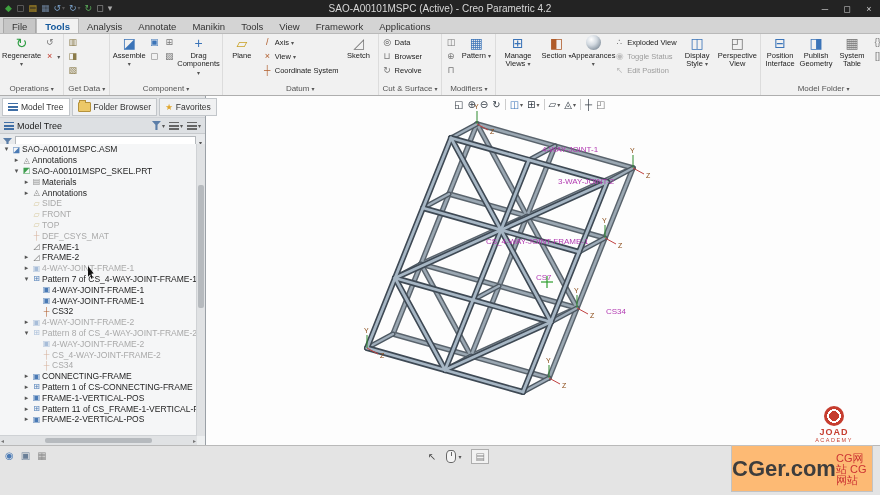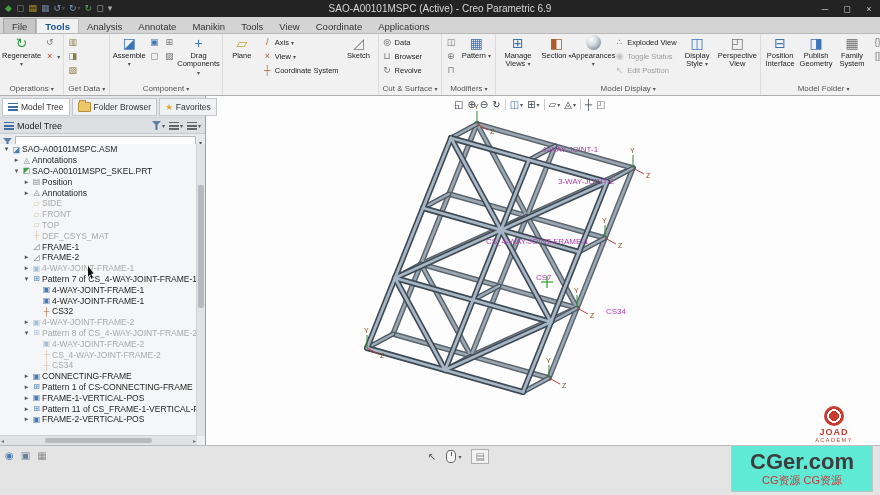--- a/index.html
+++ b/index.html
@@ -83,22 +83,22 @@
   .gsep{width:1px;height:11px;background:#ccc}
   svg#view{position:absolute;left:0;top:0;width:100%;height:100%}
   svg text{font-family:"Liberation Sans","DejaVu Sans",sans-serif}
   
   .statusbar{position:absolute;left:0;top:445px;right:0;bottom:0;background:#e4e4e4;border-top:1px solid #b9b9b9;z-index:15}
   .sbleft{position:absolute;left:5px;top:4px;display:flex;gap:7px;align-items:center;font-size:10px}
   .sbright{position:absolute;left:428px;top:3px;display:flex;gap:10px;align-items:center;font-size:10px}
   .sbtn{display:flex;align-items:center;gap:2px}
   .sboxed{border:1px solid #aeaeae;background:#f2f2f2;padding:1px 3px}
   
-  .cger{position:absolute;right:7px;bottom:3px;width:140px;height:45px;background:#5eead4;border:1px solid #c2c2c2;
-        display:flex;flex-direction:column;align-items:center;justify-content:center;z-index:40}
+  .cger{position:absolute;right:7px;bottom:3px;width:140px;height:45px;background:#fdba74;border:1px solid #c2c2c2;
+        display:flex;flex-direction:row;align-items:center;justify-content:center;z-index:40}
   .cger-main{font-size:22px;font-weight:bold;color:#3d3d3d;line-height:1}
   .cger-sub{font-size:11px;color:#cc3333;margin-top:2px;line-height:1}
   .joad{position:absolute;left:806px;top:406px;width:56px;display:flex;flex-direction:column;align-items:center;z-index:40}
   .joad-circle{width:20px;height:20px;border-radius:50%;
                background:radial-gradient(circle,#c63d2f 0 34%,#ffffff 35% 48%,#c63d2f 49% 100%)}
   .joad-name{font-size:9px;font-weight:bold;color:#c63d2f;letter-spacing:1px;margin-top:1px}
   .joad-sub{font-size:5.5px;color:#c63d2f;letter-spacing:1.5px}
 </style>
 </head>
 <body>
@@ -128,37 +128,37 @@
       <span class="qi">
         <span style="color: rgb(88, 168, 88);">↻</span>
       </span>
       <span class="qi">
         <span style="color: rgb(170, 170, 170);">◻</span>
       </span>
       <span class="qi">
         <span style="color: rgb(170, 170, 170);">▾</span>
       </span>
     </div>
-  <div class="title-text">SAO-A00101MSPC (Active) - Creo Parametric 6.9</div>
+  <div class="title-text">SAO-A00101MSPC (Active) - Creo Parametric 4.2</div>
   <div class="winctl" id="winctl">
       <span class="wc">─</span>
       <span class="wc">◻</span>
       <span class="wc">×</span>
     </div>
 </div>
 
 <div class="tabsbar" id="tabsbar">
     <div class="tab file">File</div>
     <div class="tab active">Tools</div>
     <div class="tab">Analysis</div>
     <div class="tab">Annotate</div>
     <div class="tab">Manikin</div>
     <div class="tab">Tools</div>
     <div class="tab">View</div>
-    <div class="tab">Coordinate</div>
+    <div class="tab">Framework</div>
     <div class="tab">Applications</div>
   </div>
 
 <div class="ribbon" id="ribbon">
     <div class="rgroup">
       <div class="rgroup-content">
         <div class="bigbtn">
           <div class="bicon" style="color: rgb(47, 158, 68);">↻</div>
           <div class="blabel">Regenerate <span class="dd">▾</span></div>
         </div>
@@ -246,20 +246,24 @@
           <div class="smbtn">
             <span class="sicon" style="color: rgb(176, 92, 42);">┼</span>
             <span>Coordinate System</span>
           </div>
         </div>
         <div class="bigbtn">
           <div class="bicon" style="color: rgb(119, 119, 119);">◿</div>
           <div class="blabel">Sketch</div>
         </div>
       </div>
+      <div class="rgroup-label">
+        <span>Datum</span>
+        <span class="dd">▾</span>
+      </div>
     </div>
     <div class="rgroup">
       <div class="rgroup-content">
         <div class="smcol">
           <div class="smbtn">
             <span class="sicon" style="color: rgb(85, 85, 85);">◎</span>
             <span>Data</span>
           </div>
           <div class="smbtn">
             <span class="sicon" style="color: rgb(119, 119, 119);">⊔</span>
@@ -329,38 +333,34 @@
         </div>
         <div class="bigbtn">
           <div class="bicon" style="color: rgb(59, 116, 184);">◫</div>
           <div class="blabel">Display Style <span class="dd">▾</span></div>
         </div>
         <div class="bigbtn">
           <div class="bicon" style="color: rgb(119, 119, 119);">◰</div>
           <div class="blabel">Perspective View</div>
         </div>
       </div>
-      <div class="rgroup-label">
-        <span>Model Display</span>
-        <span class="dd">▾</span>
-      </div>
     </div>
     <div class="rgroup">
       <div class="rgroup-content">
         <div class="bigbtn">
           <div class="bicon" style="color: rgb(59, 116, 184);">⊟</div>
           <div class="blabel">Position Interface</div>
         </div>
         <div class="bigbtn">
           <div class="bicon" style="color: rgb(59, 116, 184);">◨</div>
           <div class="blabel">Publish Geometry</div>
         </div>
         <div class="bigbtn">
           <div class="bicon" style="color: rgb(119, 119, 119);">▦</div>
-          <div class="blabel">Family System</div>
+          <div class="blabel">System Table</div>
         </div>
         <div class="smcol">
           <div class="smbtn">
             <span class="sicon" style="color: rgb(119, 119, 119);">{}</span>
           </div>
           <div class="smbtn">
             <span class="sicon" style="color: rgb(119, 119, 119);">[]</span>
           </div>
         </div>
       </div>
@@ -422,21 +422,21 @@
         <span>Annotations</span>
       </div>
       <div class="titem" style="padding-left: 12px;">
         <span class="texp">▾</span>
         <span class="ticon" style="color: rgb(63, 158, 79);">◩</span>
         <span>SAO-A00101MSPC_SKEL.PRT</span>
       </div>
       <div class="titem" style="padding-left: 22px;">
         <span class="texp">▸</span>
         <span class="ticon" style="color: rgb(136, 136, 136);">▤</span>
-        <span>Position</span>
+        <span>Materials</span>
       </div>
       <div class="titem" style="padding-left: 22px;">
         <span class="texp">▸</span>
         <span class="ticon" style="color: rgb(136, 136, 136);">◬</span>
         <span>Annotations</span>
       </div>
       <div class="titem dimrow" style="padding-left: 22px;">
         <span class="texp"></span>
         <span class="ticon" style="color: rgb(176, 143, 42);">▱</span>
         <span>SIDE</span>
@@ -747,14 +747,14 @@
 </div>
 
 <div class="joad">
   <div class="joad-circle"></div>
   <div class="joad-name">JOAD</div>
   <div class="joad-sub">ACADEMY</div>
 </div>
 
 <div class="cger">
   <div class="cger-main">CGer.com</div>
-  <div class="cger-sub">CG资源 CG资源</div>
+  <div class="cger-sub">CG网站 CG网站</div>
 </div>
 
 </body></html>

